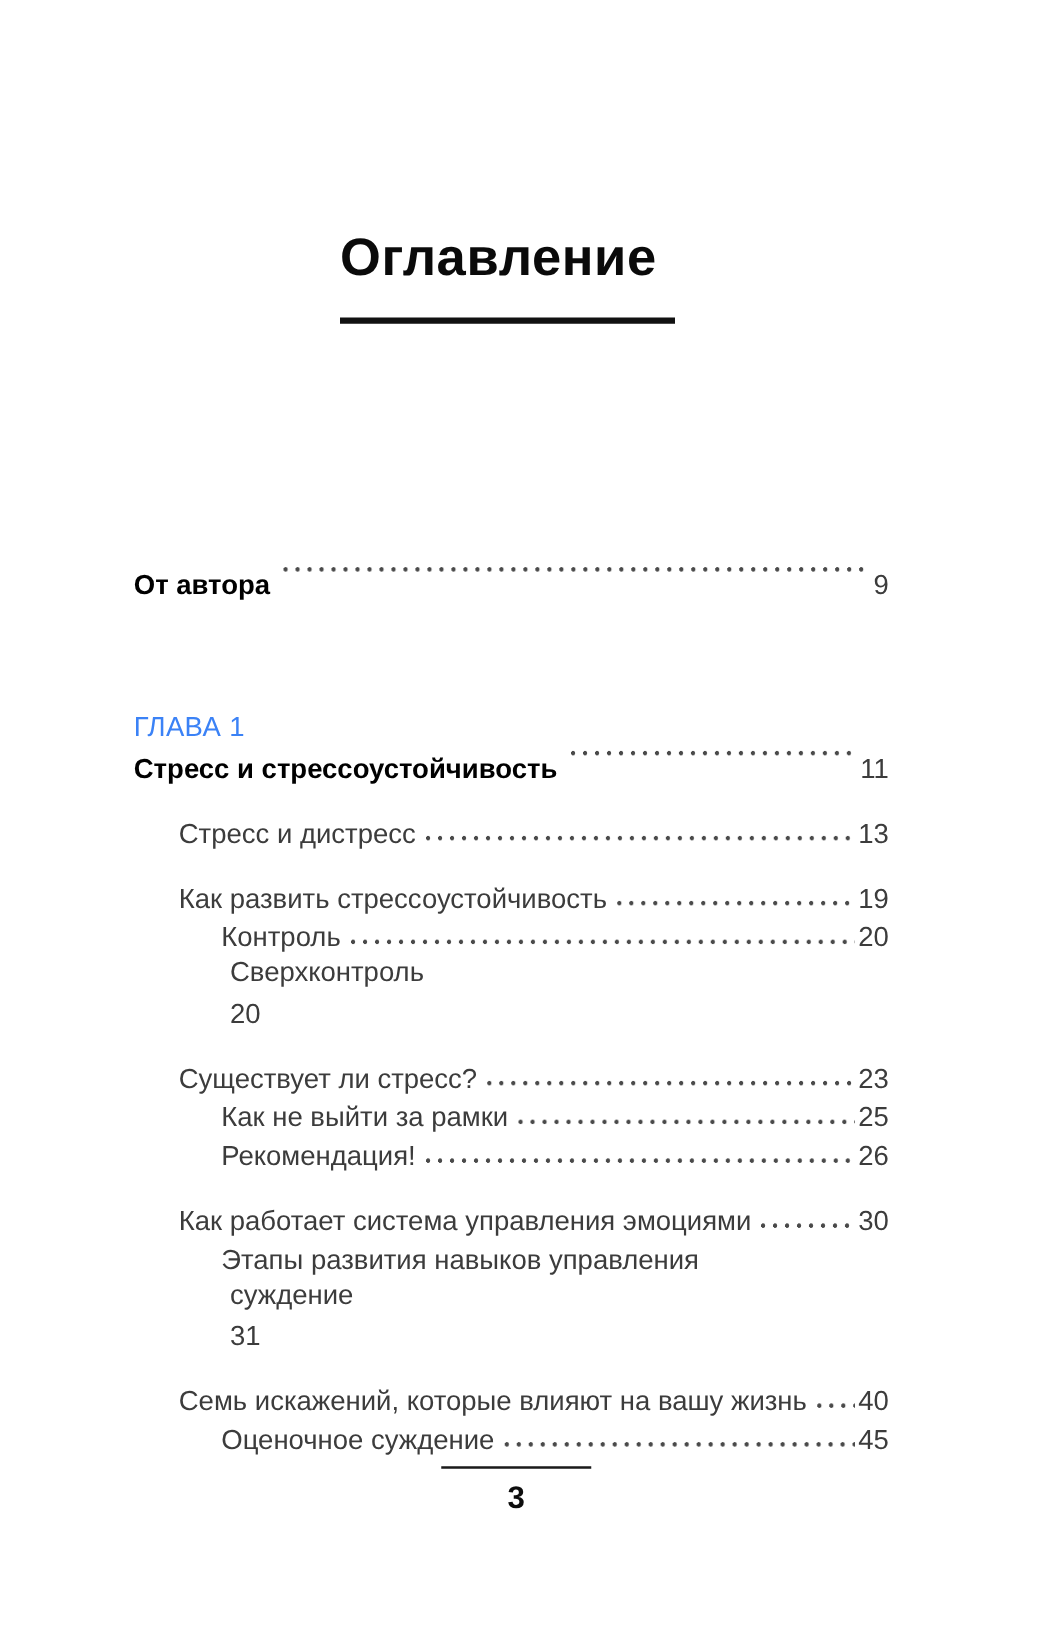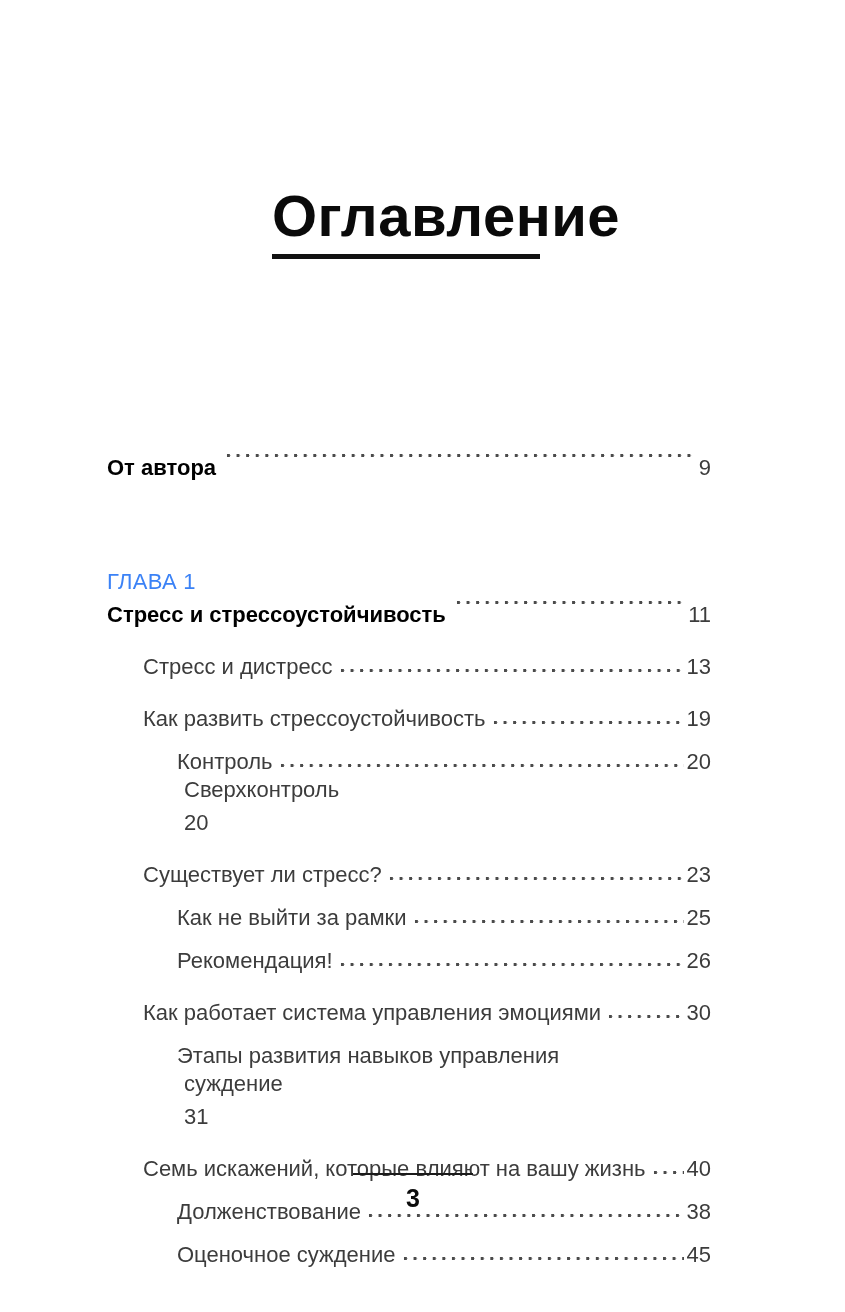--- a/index.html
+++ b/index.html
@@ -14,21 +14,21 @@
     background: #ffffff;
     overflow: hidden;
     font-family: "Liberation Sans", sans-serif;
     color: #000;
   }
   .title {
     position: absolute;
     left: 272px;
     top: 181px;
     margin: 0;
-    font-size: 58px;
+    font-size: 42px;
     line-height: 1.2;
     font-weight: 600;
     letter-spacing: 0.5px;
     color: #0a0a0a;
   }
   .title-rule {
     position: absolute;
     left: 272px;
     top: 254px;
     width: 268px;
@@ -51,21 +51,21 @@
   }
   .row .label { white-space: normal; }
   .row.style-bold { color: #000; font-weight: 700; align-items: center; }
   .row.style-chapter-label { color: #3b82f6; font-weight: 400; letter-spacing: 0.3px; }
   .row.level-1 { padding-left: 36px; }
   .row.level-2 { padding-left: 70px; }
   .gap-first   { margin-top: 0; }
   .gap-chapter { margin-top: 86px; }
   .gap-title   { margin-top: 5px; }
   .gap-section { margin-top: 24px; text-align: right; }
-  .gap-sub     { margin-top: 15px; }
+  .gap-sub     { margin-top: 3px; }
   .gap-cont    { margin-top: 0; flex-direction: column; }
   .leader {
     flex: 1 1 auto;
     align-self: baseline;
     height: 5px;
     margin-left: 7px;
     margin-right: 3px;
     transform: translateY(-1px);
     background-image: radial-gradient(circle at 2.5px 2.5px, #4a4a4a 1.55px, rgba(0,0,0,0) 1.95px);
     background-size: 9.6px 5px;
@@ -166,25 +166,20 @@
         <span class="label">суждение</span>
         <span class="leader"></span>
         <span class="pagenum">31</span>
       </div>
       <div class="row level-1 style-light gap-section">
         <span class="label">Семь искажений, которые влияют на вашу жизнь</span>
         <span class="leader"></span>
         <span class="pagenum">40</span>
       </div>
       <div class="row level-2 style-light gap-sub">
-        <span class="label">Долженствование</span>
-        <span class="leader"></span>
-        <span class="pagenum">38</span>
-      </div>
-      <div class="row level-2 style-light gap-sub">
         <span class="label">Оценочное суждение</span>
         <span class="leader"></span>
         <span class="pagenum">45</span>
       </div>
     </div>
 
   <div class="footer-rule"></div>
   <div class="footer-num">3</div>
 </div>
 

